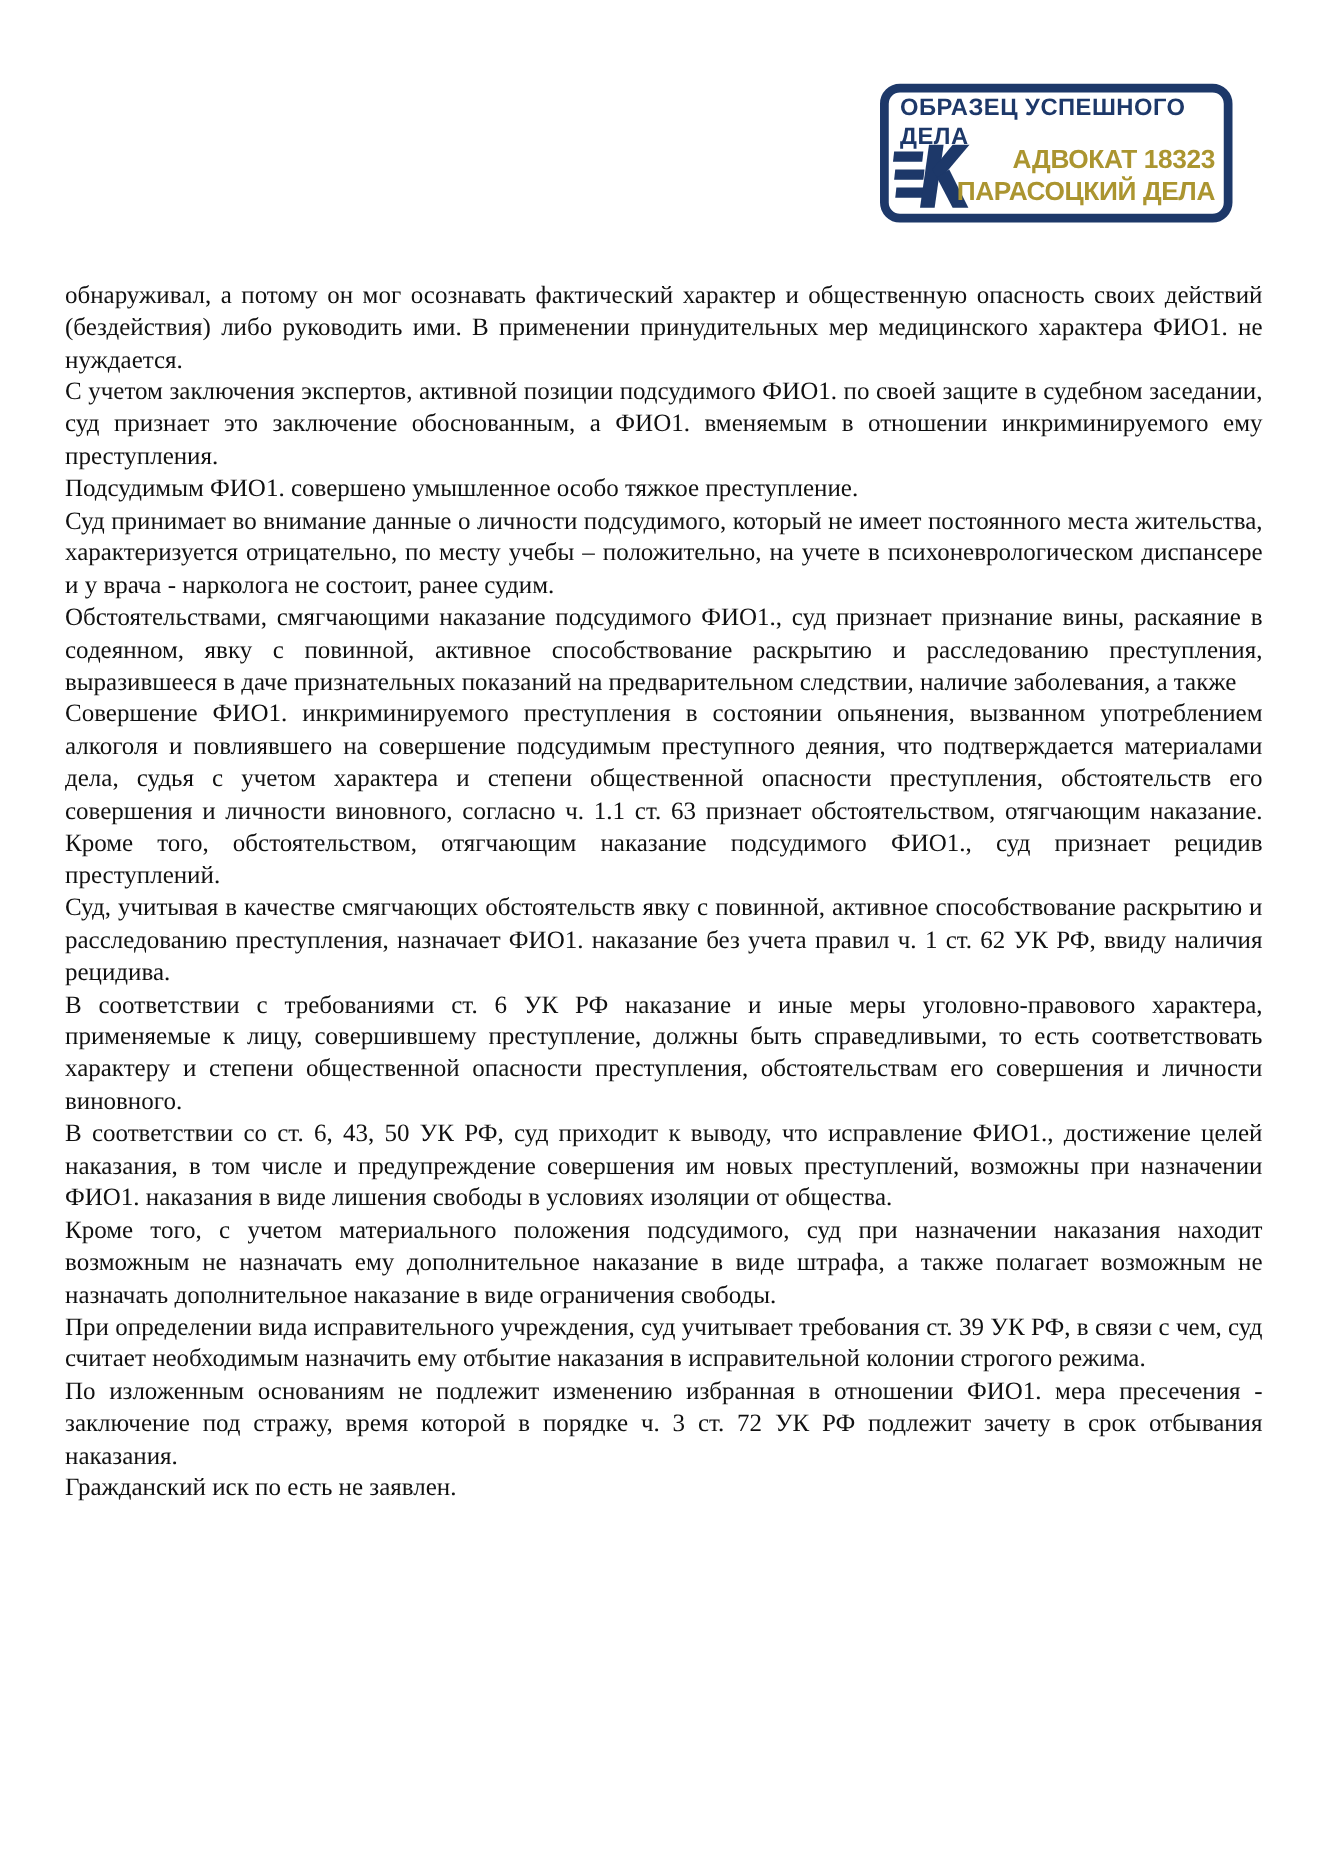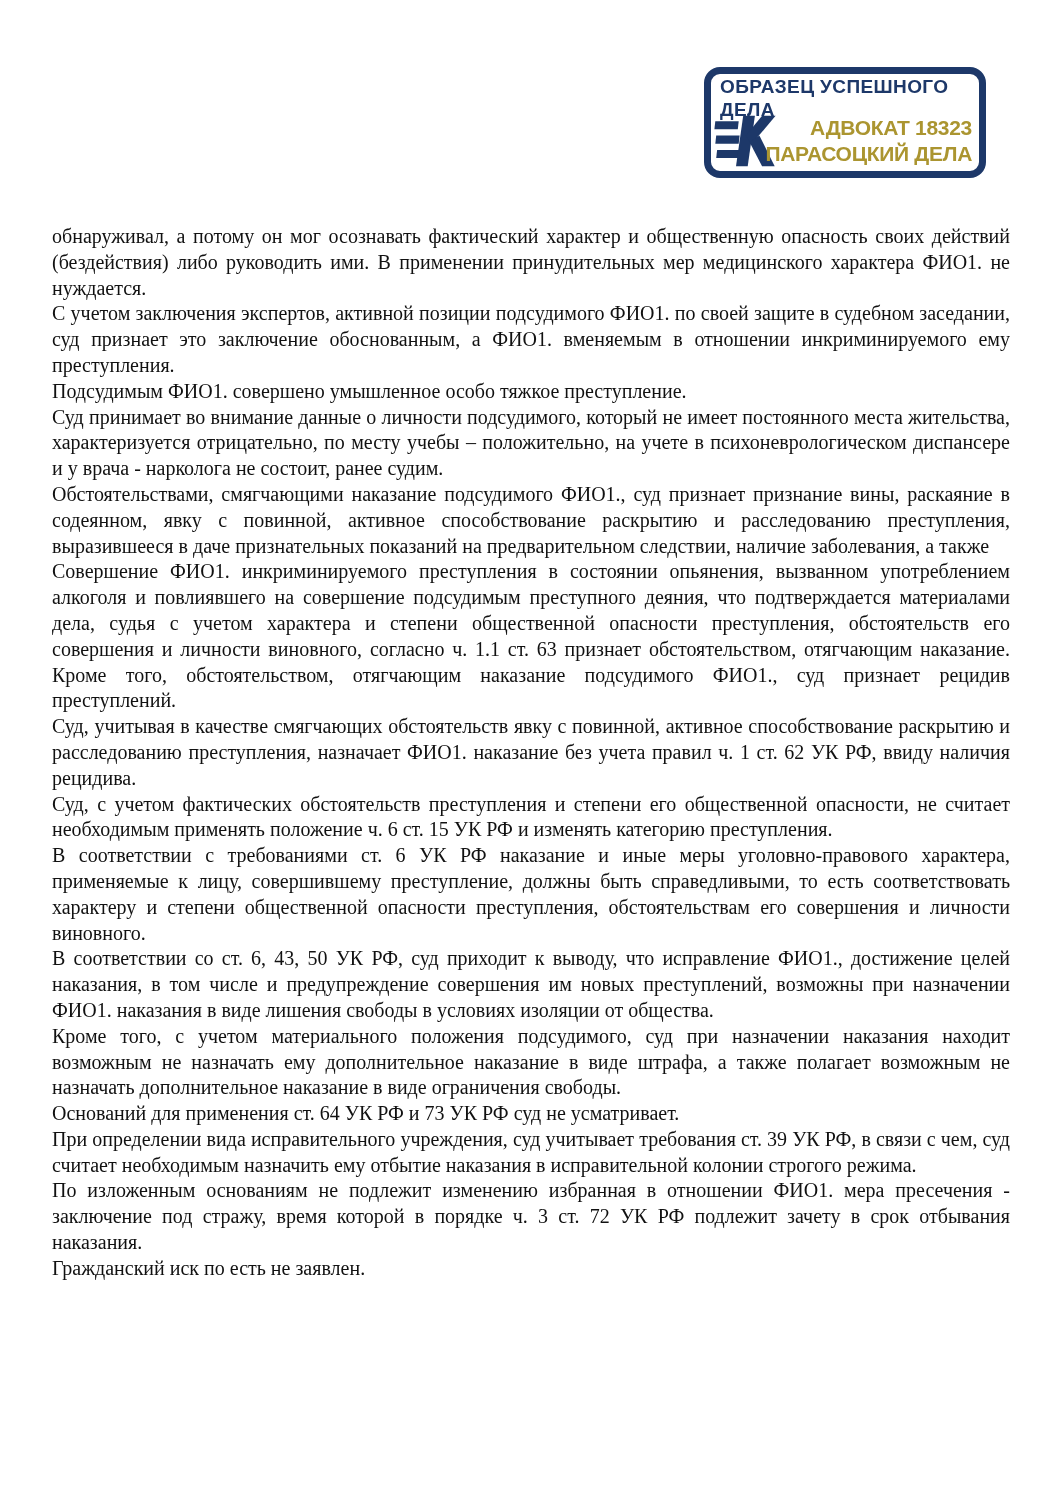--- a/index.html
+++ b/index.html
@@ -95,23 +95,21 @@
   </div>
 
   <div class="text-block">
     <p>обнаруживал, а потому он мог осознавать фактический характер и общественную опасность своих действий (бездействия) либо руководить ими. В применении принудительных мер медицинского характера ФИО1. не нуждается.</p>
     <p>С учетом заключения экспертов, активной позиции подсудимого ФИО1. по своей защите в судебном заседании, суд признает это заключение обоснованным, а ФИО1. вменяемым в отношении инкриминируемого ему преступления.</p>
     <p>Подсудимым ФИО1. совершено умышленное особо тяжкое преступление.</p>
     <p>Суд принимает во внимание данные о личности подсудимого, который не имеет постоянного места жительства, характеризуется отрицательно, по месту учебы – положительно, на учете в психоневрологическом диспансере и у врача - нарколога не состоит, ранее судим.</p>
     <p>Обстоятельствами, смягчающими наказание подсудимого ФИО1., суд признает признание вины, раскаяние в содеянном, явку с повинной, активное способствование раскрытию и расследованию преступления, выразившееся в даче признательных показаний на предварительном следствии, наличие заболевания, а также</p>
     <p>Совершение ФИО1. инкриминируемого преступления в состоянии опьянения, вызванном употреблением алкоголя и повлиявшего на совершение подсудимым преступного деяния, что подтверждается материалами дела, судья с учетом характера и степени общественной опасности преступления, обстоятельств его совершения и личности виновного, согласно ч. 1.1 ст. 63 признает обстоятельством, отягчающим наказание. Кроме того, обстоятельством, отягчающим наказание подсудимого ФИО1., суд признает рецидив преступлений.</p>
     <p>Суд, учитывая в качестве смягчающих обстоятельств явку с повинной, активное способствование раскрытию и расследованию преступления, назначает ФИО1. наказание без учета правил ч. 1 ст. 62 УК РФ, ввиду наличия рецидива.</p>
-    <p>Суд, с учетом фактических обстоятельств преступления и степени его общественной опасности, не считает необходимым применять положение ч. 6 ст. 15 УК РФ и изменять категорию преступления.</p>
     <p>В соответствии с требованиями ст. 6 УК РФ наказание и иные меры уголовно-правового характера, применяемые к лицу, совершившему преступление, должны быть справедливыми, то есть соответствовать характеру и степени общественной опасности преступления, обстоятельствам его совершения и личности виновного.</p>
     <p>В соответствии со ст. 6, 43, 50 УК РФ, суд приходит к выводу, что исправление ФИО1., достижение целей наказания, в том числе и предупреждение совершения им новых преступлений, возможны при назначении ФИО1. наказания в виде лишения свободы в условиях изоляции от общества.</p>
     <p>Кроме того, с учетом материального положения подсудимого, суд при назначении наказания находит возможным не назначать ему дополнительное наказание в виде штрафа, а также полагает возможным не назначать дополнительное наказание в виде ограничения свободы.</p>
-    <p>Оснований для применения ст. 64 УК РФ и 73 УК РФ суд не усматривает.</p>
     <p>При определении вида исправительного учреждения, суд учитывает требования ст. 39 УК РФ, в связи с чем, суд считает необходимым назначить ему отбытие наказания в исправительной колонии строгого режима.</p>
     <p>По изложенным основаниям не подлежит изменению избранная в отношении ФИО1. мера пресечения - заключение под стражу, время которой в порядке ч. 3 ст. 72 УК РФ подлежит зачету в срок отбывания наказания.</p>
     <p>Гражданский иск по есть не заявлен.</p>
   </div>
 
 </div>
 
 </body></html>

